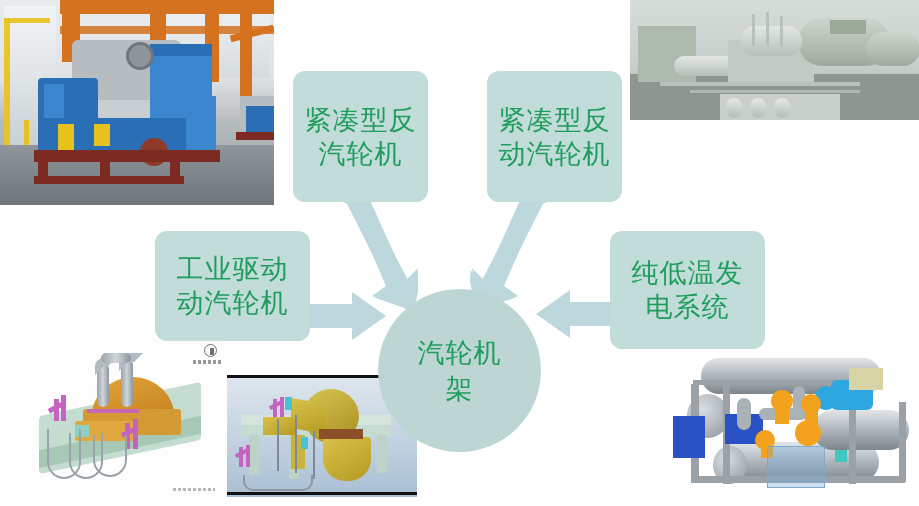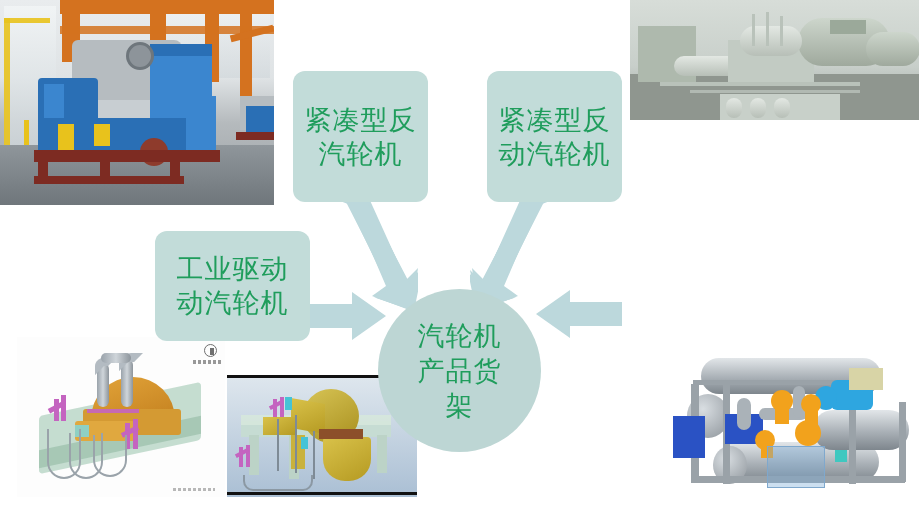--- a/index.html
+++ b/index.html
@@ -379,22 +379,27 @@
     </div>
   </div>
 
   <div class="node" id="node-3d">
     <div>
       <div>工业驱动</div>
       <div>动汽轮机</div>
     </div>
   </div>
 
+  <div class="node" id="node-lowtemp">
+    <div>
+      <div>纯低温发</div>
+      <div>电系统</div>
+    </div>
+  </div>
 
   <div id="node-center">
     <div>
       <div>汽轮机</div>
-      <div>产品货</div>
       <div>架</div>
     </div>
   </div>
 
 </div>
 
 </body></html>

